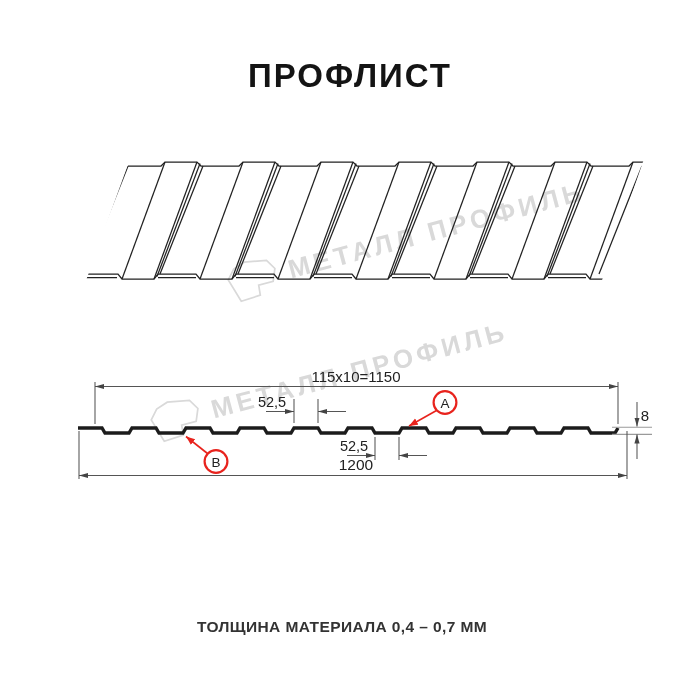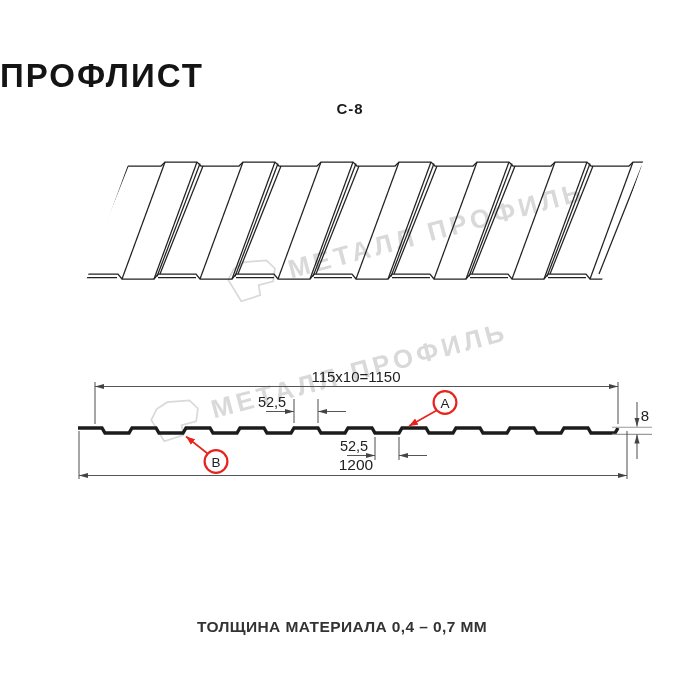--- a/index.html
+++ b/index.html
@@ -1,38 +1,37 @@
 <!DOCTYPE html>
 <html><head>
 <meta charset="utf-8">
 <style>
   html,body{margin:0;padding:0;background:#fff;}
   .page{position:relative;width:700px;height:700px;background:#ffffff;overflow:hidden;
         font-family:"Liberation Sans",sans-serif;color:#161616;}
-  .title{position:absolute;left:0;right:0;top:57px;text-align:left;
+  .title{position:absolute;left:0;right:0;top:57px;text-align:center;
          font-size:33px;font-weight:700;letter-spacing:2px;color:#141414;}
   .subtitle{position:absolute;left:0;right:0;top:100px;text-align:center;
          font-size:15px;font-weight:700;letter-spacing:1px;color:#1a1a1a;}
   .wm{position:absolute;display:flex;align-items:center;gap:8px;
       transform:rotate(-15deg);transform-origin:0 50%;color:#d9d9d9;pointer-events:none;}
   .wm1{left:225px;top:264px;}
   .wm2{left:148px;top:404px;}
   .wm-text{font-size:26px;font-weight:700;letter-spacing:4px;white-space:nowrap;color:#d9d9d9;}
   svg.overlay{position:absolute;left:0;top:0;}
   svg text{font-family:"Liberation Sans",sans-serif;fill:#222;}
   .footer{position:absolute;left:0;right:16px;top:618px;text-align:center;
           font-size:15.5px;font-weight:700;letter-spacing:.4px;color:#333;}
 </style>
 </head>
 <body>
 
 <div class="page">
 
   <div class="title">ПРОФЛИСТ</div>
-  <div class="subtitle">С-8</div>
 
   <div class="wm wm1">
     <svg width="58" height="46" viewBox="0 0 58 46">
       <polygon points="5,17 13,8 25,4 47,8 53,18 48,30 33,30 32,40 12,41" fill="none" stroke="#d9d9d9" stroke-width="1.7"></polygon>
     </svg>
     <span class="wm-text">МЕТАЛЛ ПРОФИЛЬ</span>
   </div>
 
   <div class="wm wm2">
     <svg width="58" height="46" viewBox="0 0 58 46">

